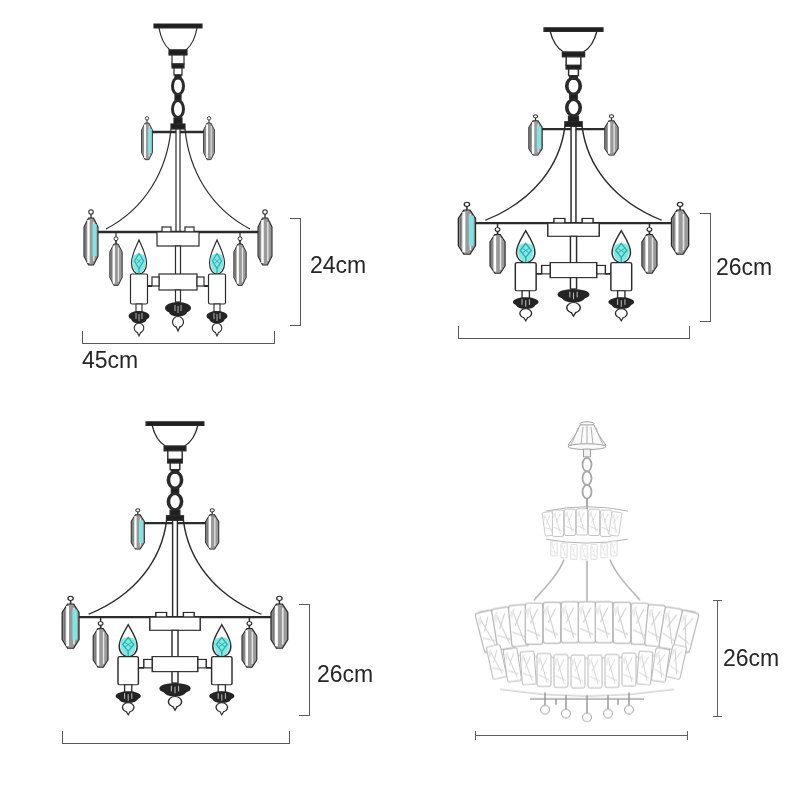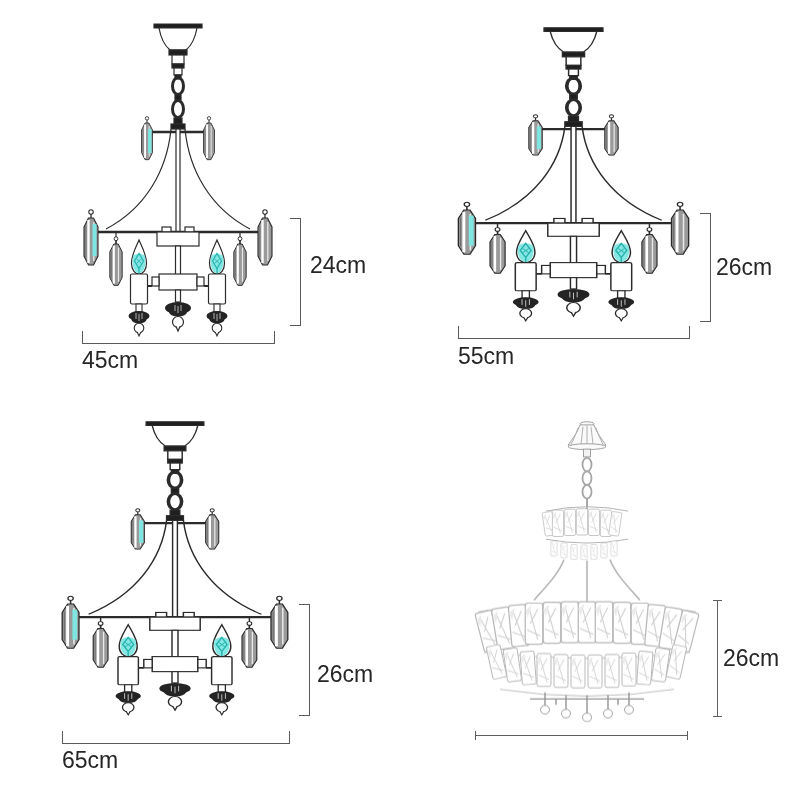--- a/index.html
+++ b/index.html
@@ -208,31 +208,29 @@
     <div class="dim-label w-label" style="left:82px;top:347px;width:191px">45cm</div>
   </div>
 
   <div class="fig">
     <svg class="art" style="left:451px;top:24px;width:245px;height:310px" viewBox="0 0 200 330" preserveAspectRatio="none">
         <use href="#ch-line"></use>
       </svg>
     <div class="hbr" style="left:700px;top:213px;height:107px"></div>
     <div class="dim-label" style="left:716px;top:254px">26cm</div>
     <div class="wbr" style="left:458px;top:326px;width:230px"></div>
-    <div class="dim-label w-label" style="left:458px;top:343px;width:230px">55cm</div>
   </div>
 
   <div class="fig">
     <svg class="art" style="left:55px;top:418px;width:240px;height:310px" viewBox="0 0 200 330" preserveAspectRatio="none">
         <use href="#ch-line"></use>
       </svg>
     <div class="hbr" style="left:299px;top:604px;height:110px"></div>
     <div class="dim-label" style="left:317px;top:661px">26cm</div>
     <div class="wbr" style="left:62px;top:731px;width:226px"></div>
-    <div class="dim-label w-label" style="left:62px;top:747px;width:226px">65cm</div>
   </div>
 
   <div class="fig">
     <svg class="art" style="left:460px;top:420px;width:240px;height:310px" viewBox="0 0 240 320" preserveAspectRatio="none">
         <use href="#ch-photo"></use>
       </svg>
     <div class="pv" style="left:713px;top:600px;height:117px">
       <div class="cap t"></div>
         <div class="ln"></div>
         <div class="cap b"></div>

